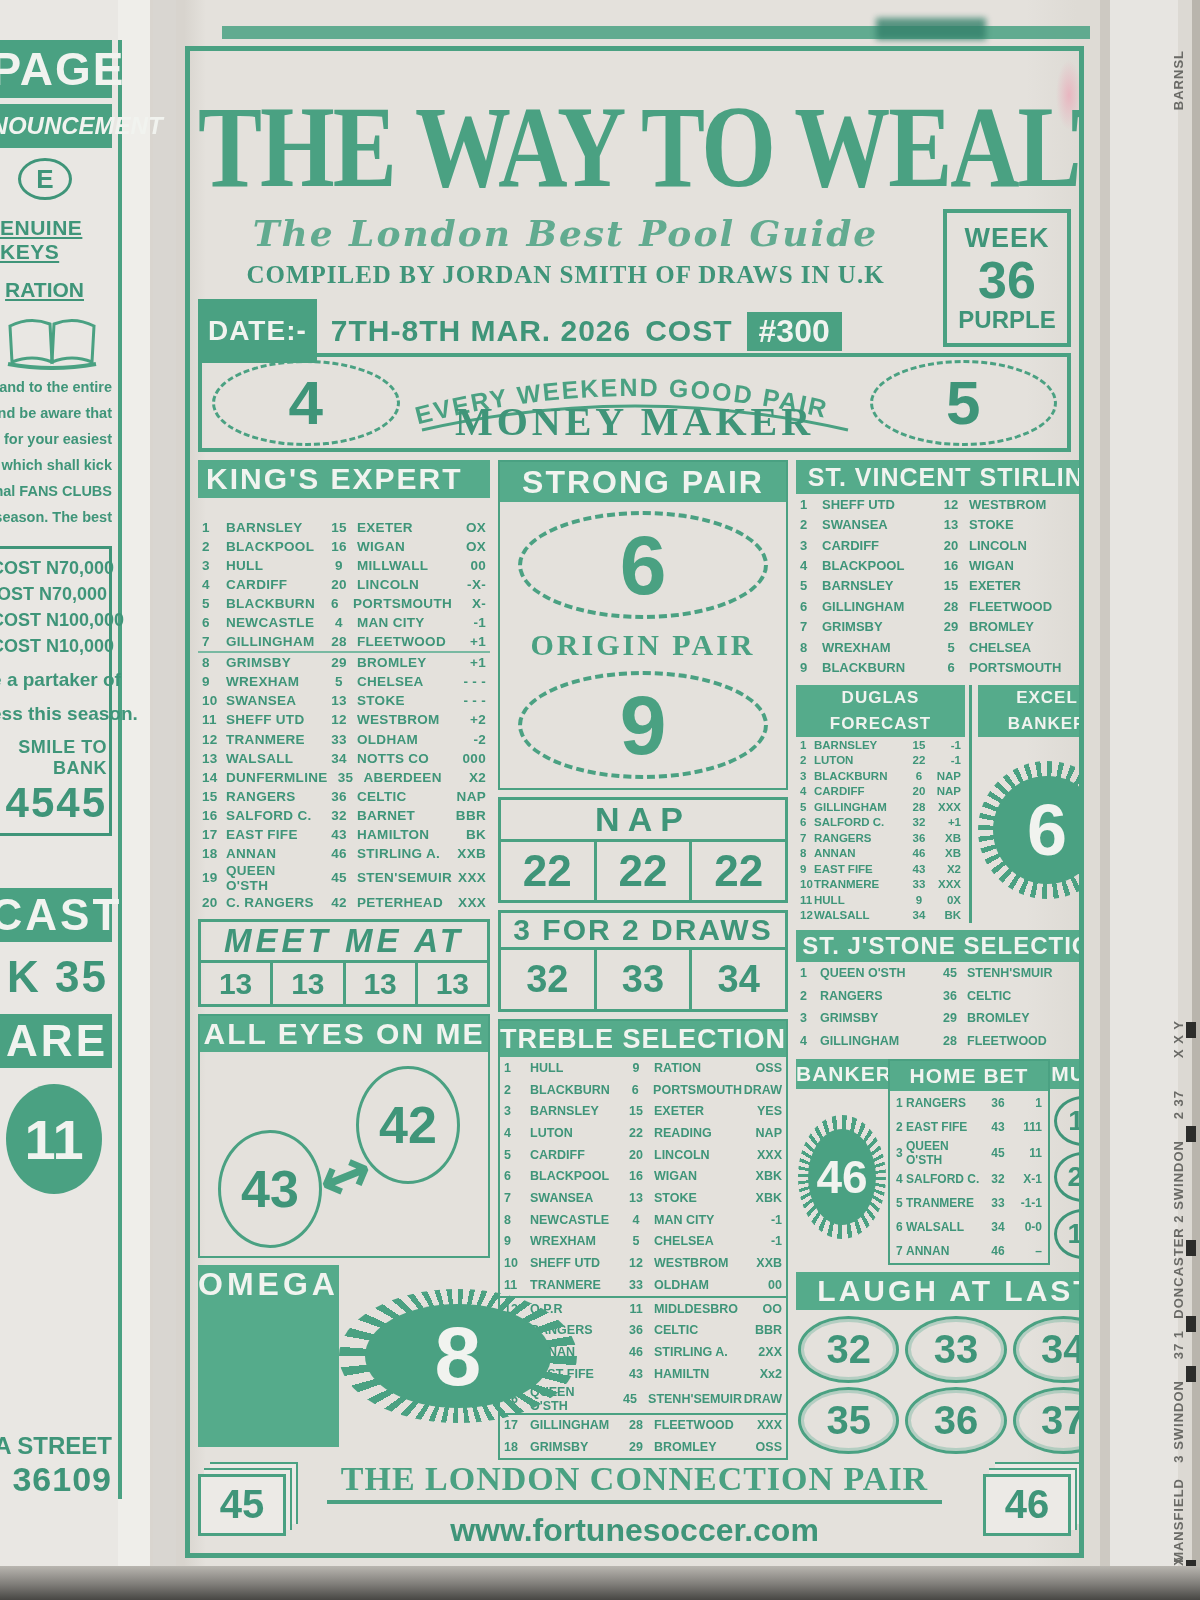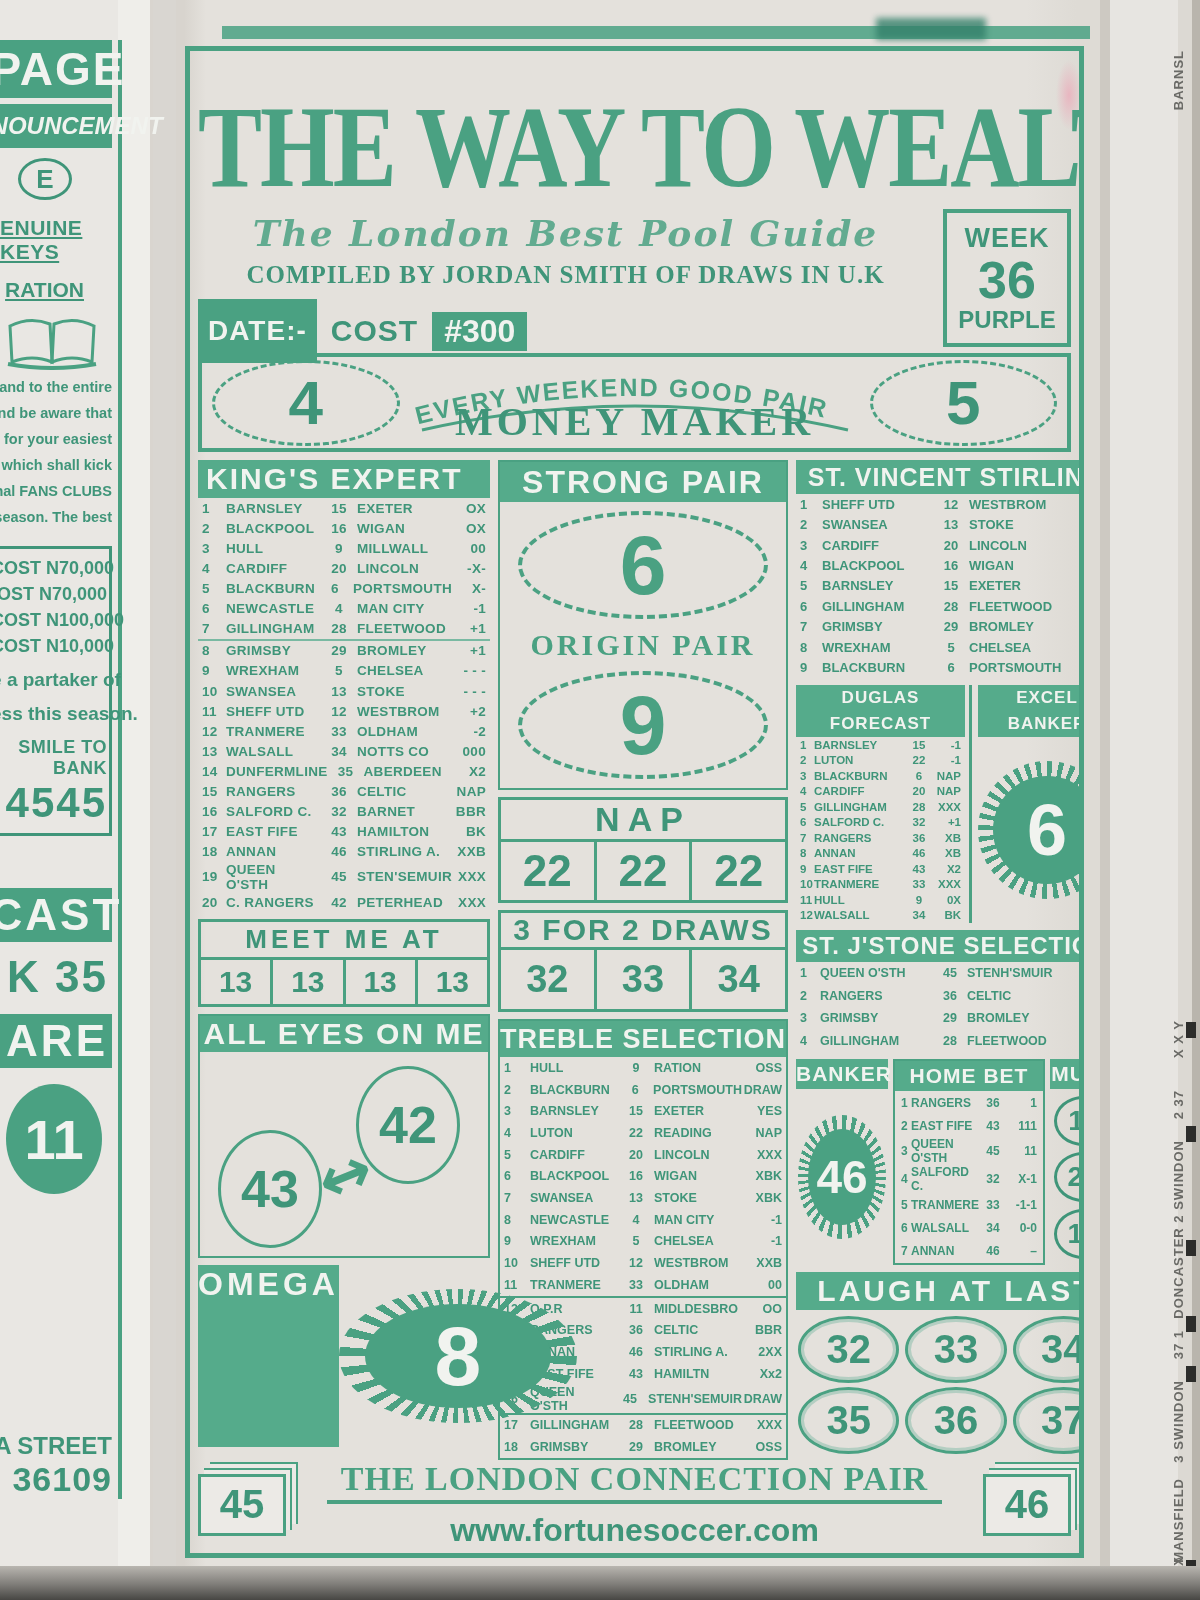--- a/index.html
+++ b/index.html
@@ -82,30 +82,30 @@
   .cols{display:grid;grid-template-columns:292px 290px 1fr;gap:8px;margin-top:8px;height:992px;}
   .col{display:flex;flex-direction:column;gap:7px;}
   .shead{background:var(--gbar);color:var(--white);font-weight:bold;text-align:center;letter-spacing:1px;}
   .rows{display:flex;flex-direction:column;}
   .trow{flex:1;display:grid;align-items:center;color:var(--gt);font-weight:bold;}
   .c-no{text-align:left;padding-left:4px;}
   .c-no2{text-align:center;}
   .c-rem{text-align:right;padding-right:4px;}
 
   
-  .kings{height:452px;display:flex;flex-direction:column;}
+  .kings{height:452px;display:flex;flex-direction:column;gap:20px;}
   .kings .shead{font-size:30px;line-height:38px;text-align:left;padding-left:8px;letter-spacing:2px;}
   .kings .rows{flex:1;}
   .kings .trow{grid-template-columns:28px 1fr 36px 1fr 38px;font-size:13.5px;letter-spacing:.3px;}
   .kings .rows > div:nth-of-type(7){border-bottom:2px solid #79b9a2;}
 
   
   .meet{border:3px solid var(--g);height:88px;display:flex;flex-direction:column;}
-  .meet-title{color:var(--gt);font-weight:bold;font-size:26px;text-align:right;letter-spacing:4px;border-bottom:3px solid var(--g);flex:1;
-    display:flex;align-items:center;justify-content:center;}
+  .meet-title{color:var(--gt);font-weight:bold;font-size:33px;text-align:right;letter-spacing:4px;border-bottom:3px solid var(--g);flex:1;
+    display:flex;align-items:center;justify-content:center;font-style:italic;}
   .meet-cells{display:flex;height:44px;}
   .meet-cells > div{flex:1;border-right:3px solid var(--g);display:flex;align-items:center;justify-content:center;
     color:var(--gt);font-weight:bold;font-size:30px;}
   .meet-cells > div:last-of-type{border-right:none;}
 
   
   .eyes{height:244px;display:flex;flex-direction:column;border:2px solid var(--g);}
   .eyes .shead{font-size:30px;line-height:36px;letter-spacing:2px;}
   .eyes-body{flex:1;position:relative;}
   .eyes-c{position:absolute;width:104px;height:118px;border:3px solid var(--g);border-radius:50%;
@@ -173,21 +173,21 @@
   .excel-burst{width:138px;height:138px;}
   .excel-burst span{font-size:72px;}
 
   
   .jstone{height:122px;display:flex;flex-direction:column;}
   .jstone .shead{font-size:24px;line-height:32px;}
   .jstone .rows{flex:1;}
   .jstone .trow{grid-template-columns:24px 1fr 34px 1fr 36px;font-size:12.5px;}
 
   
-  .bhm{height:206px;display:flex;gap:5px;}
+  .bhm{height:206px;display:flex;}
   .bhm .shead{font-size:21px;line-height:30px;}
   .banker{width:92px;display:flex;flex-direction:column;}
   .banker-body{flex:1;display:flex;align-items:center;justify-content:center;}
   .banker-burst{width:88px;height:124px;}
   .banker-burst span{font-size:46px;}
   .homebet{flex:1;display:flex;flex-direction:column;border:2px solid var(--g);}
   .homebet .rows{flex:1;padding:0 2px;}
   .homebet .trow{grid-template-columns:14px 1fr 28px 34px;font-size:12px;}
   .must{width:66px;display:flex;flex-direction:column;}
   .must-body{flex:1;display:flex;flex-direction:column;justify-content:space-evenly;align-items:center;}
@@ -262,20 +262,21 @@
   <div class="frame">
 
     <div class="title">THE WAY TO WEALTH</div>
 
     <div class="hdr2">
       <div class="hdr2-left">
         <div class="subtitle">The London Best Pool Guide</div>
         <div class="compiled">COMPILED BY JORDAN SMITH OF DRAWS IN U.K</div>
         <div class="datebar">
           <span class="datelabel">DATE:-</span>
+          <span class="dateval">7TH-8TH MAR. 2026</span>
           <span class="costlabel">COST</span>
           <span class="costval">#300</span>
         </div>
       </div>
       <div class="weekbox">
         <div class="w1">WEEK</div>
         <div class="w2">36</div>
         <div class="w3">PURPLE</div>
       </div>
     </div>

